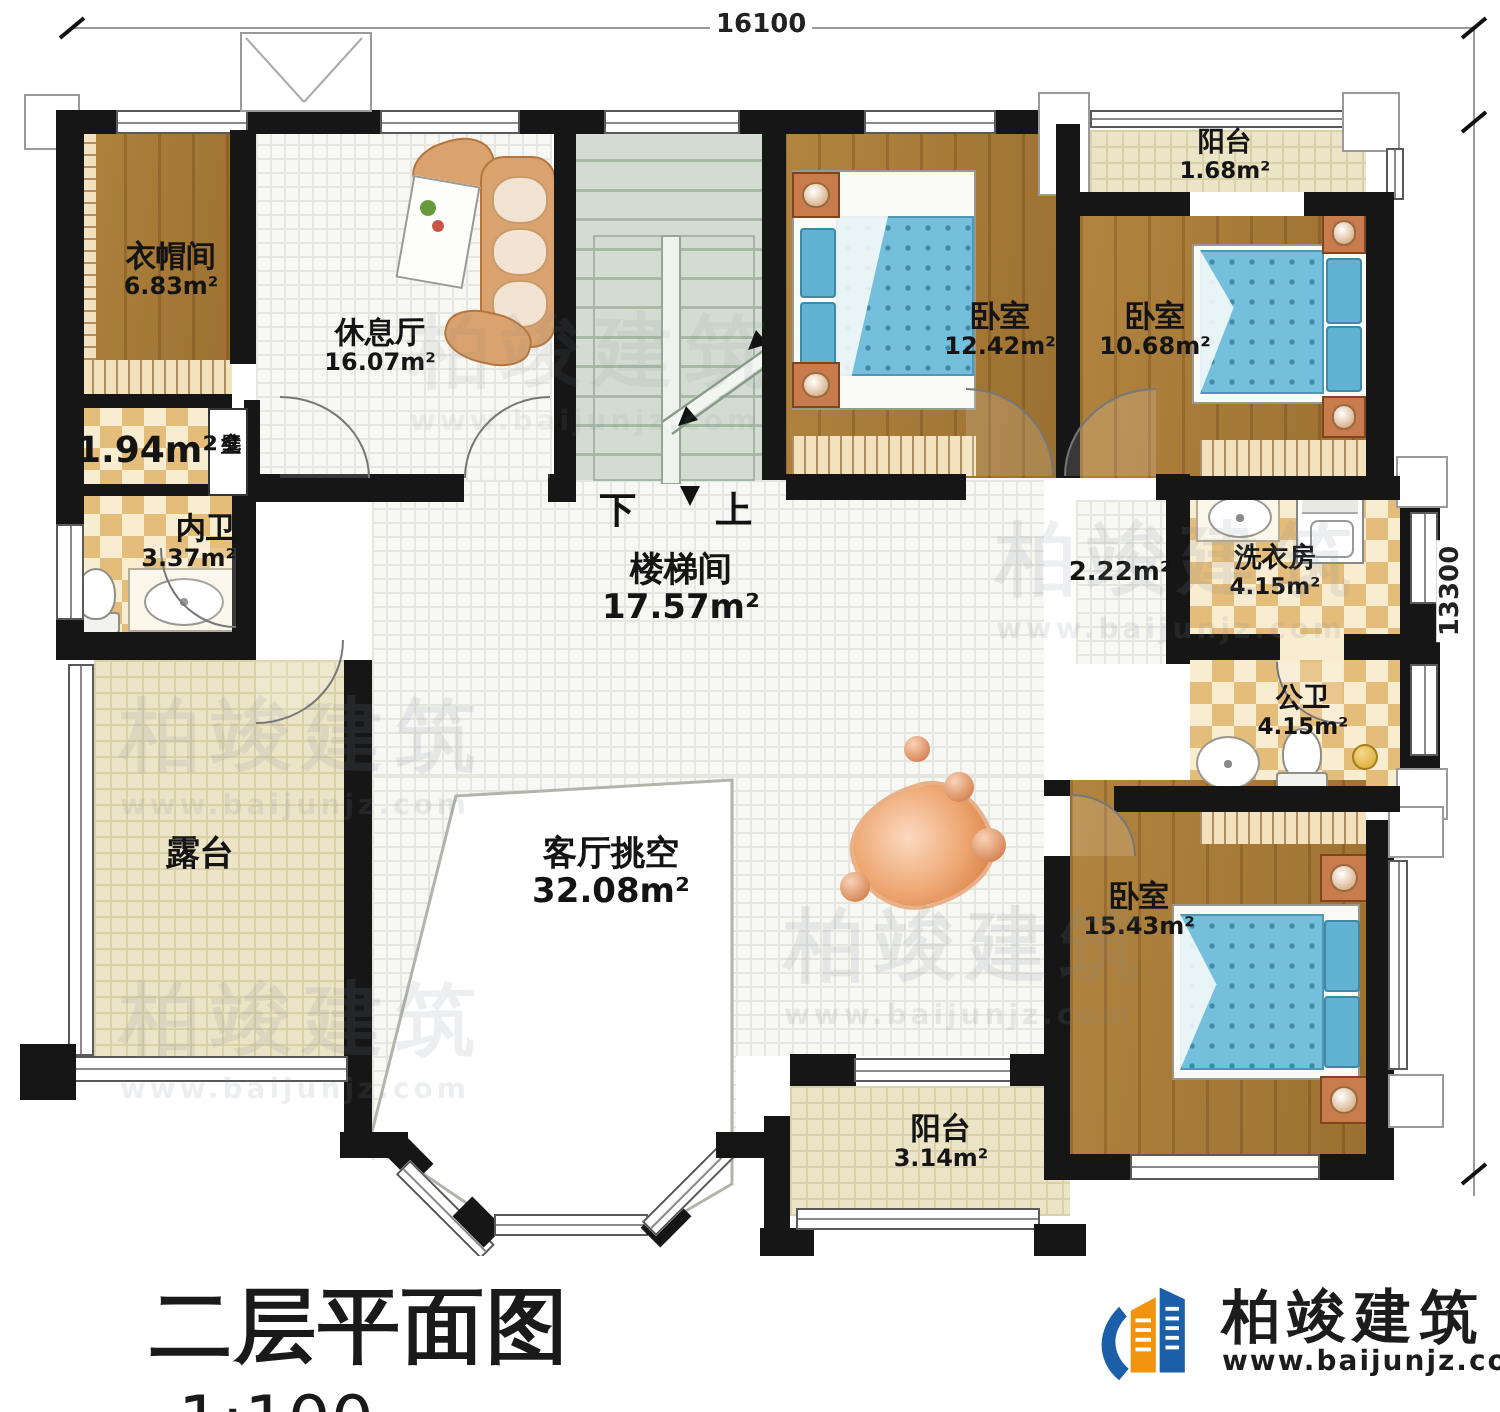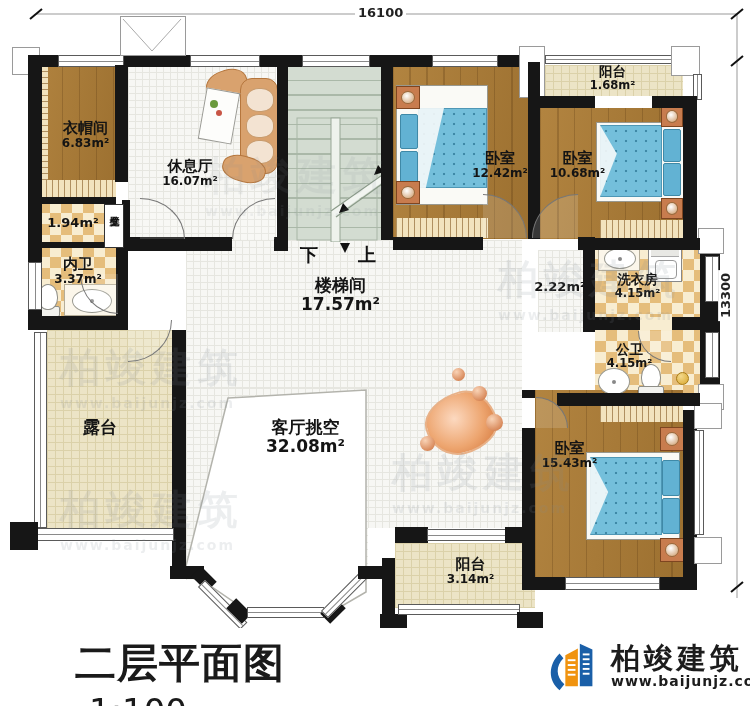--- a/index.html
+++ b/index.html
@@ -280,38 +280,38 @@
   </div>
   <div class="rl sm" style="left:565px;top:64px;width:95px;">
     <span class="nm">阳台</span>
       <span class="ar">1.68m²</span>
   </div>
   <div class="rl" style="left:530px;top:150px;width:95px;">
     <span class="nm">卧室</span>
       <span class="ar">10.68m²</span>
   </div>
   <div class="rl" style="left:38px;top:216px;width:70px;">
-    <span class="ar" style="font-size:13px;">1.94m²</span>
-  </div>
-  <div class="rl" style="left:38px;top:256px;width:80px;">
+    <span class="ar" style="font-size:18px;">1.94m²</span>
+  </div>
+  <div class="rl" style="left:38px;top:256px;width:80px;text-align:right;">
     <span class="nm">内卫</span>
       <span class="ar">3.37m²</span>
   </div>
   <div class="rl big" style="left:288px;top:276px;width:105px;">
     <span class="nm">楼梯间</span>
       <span class="ar">17.57m²</span>
   </div>
   <div class="rl" style="left:525px;top:280px;width:70px;">
     <span class="ar" style="font-size:13px;">2.22m²</span>
   </div>
   <div class="rl sm" style="left:590px;top:272px;width:95px;">
     <span class="nm">洗衣房</span>
       <span class="ar">4.15m²</span>
   </div>
-  <div class="rl sm" style="left:582px;top:342px;width:95px;">
+  <div class="rl sm" style="left:604px;top:342px;width:95px;">
     <span class="nm">公卫</span>
       <span class="ar">4.15m²</span>
   </div>
   <div class="rl big" style="left:55px;top:418px;width:90px;">
     <span class="nm">露台</span>
   </div>
   <div class="rl big" style="left:248px;top:418px;width:115px;">
     <span class="nm">客厅挑空</span>
       <span class="ar">32.08m²</span>
   </div>

